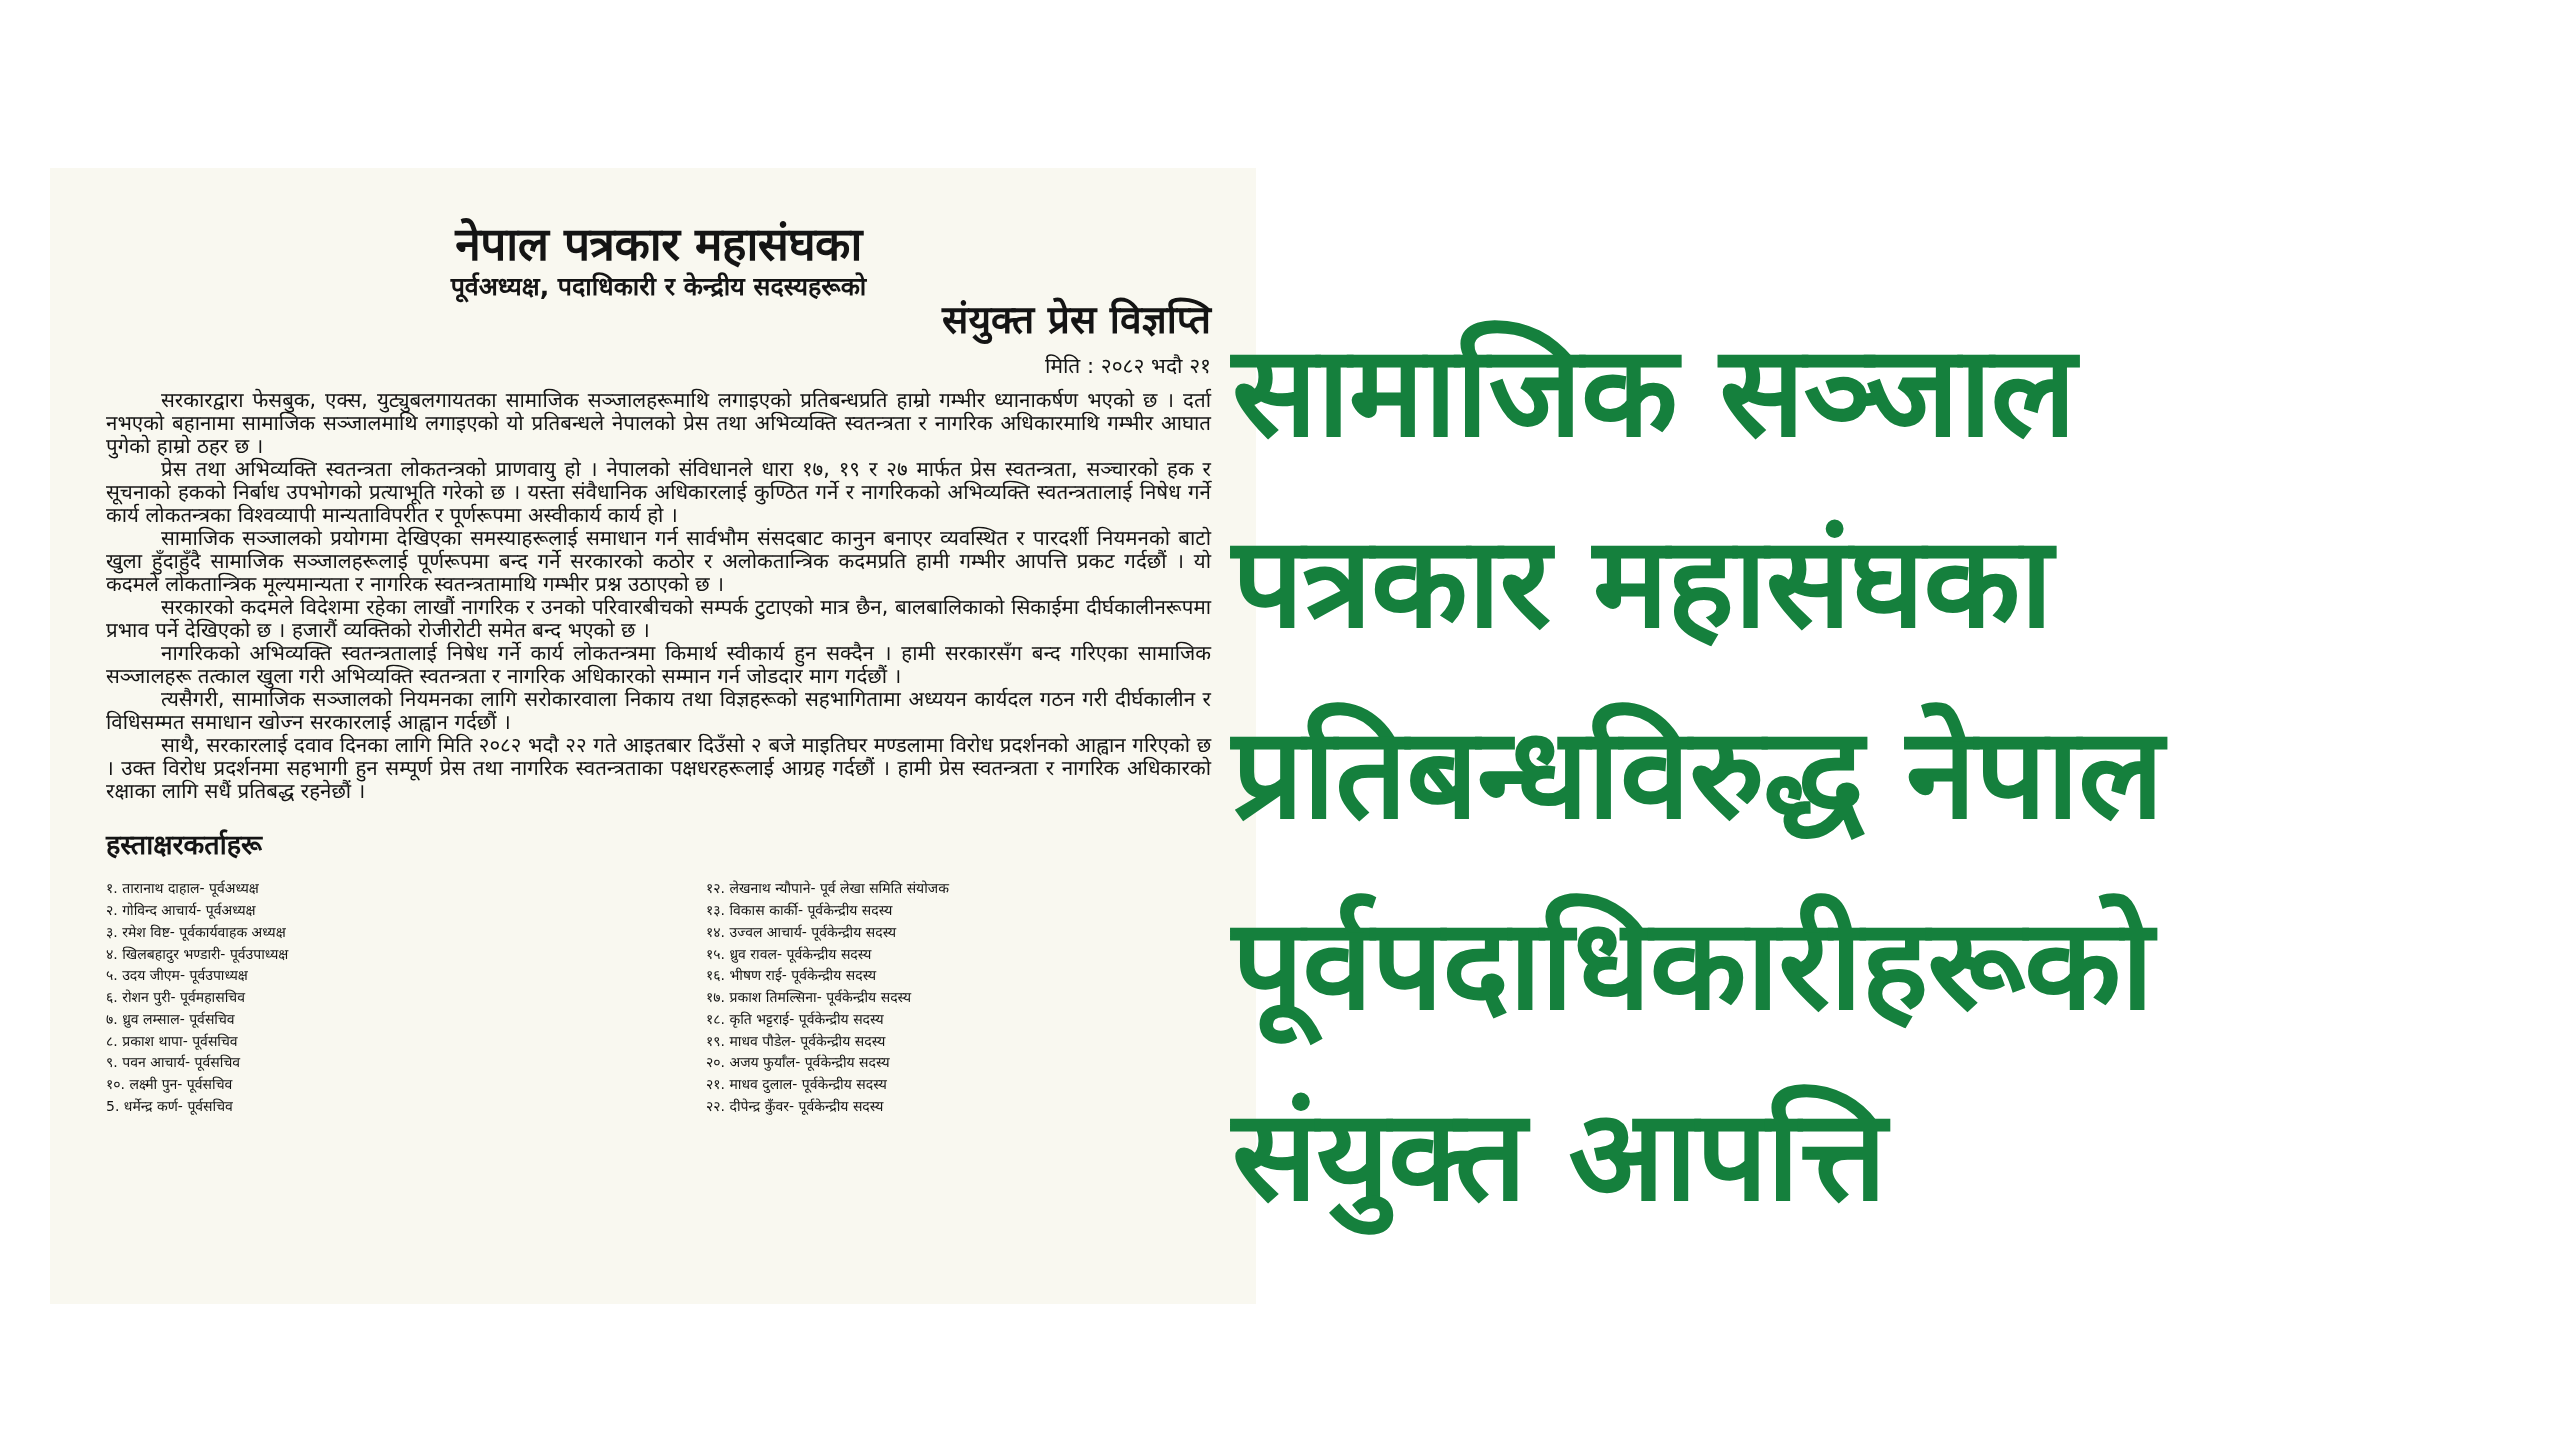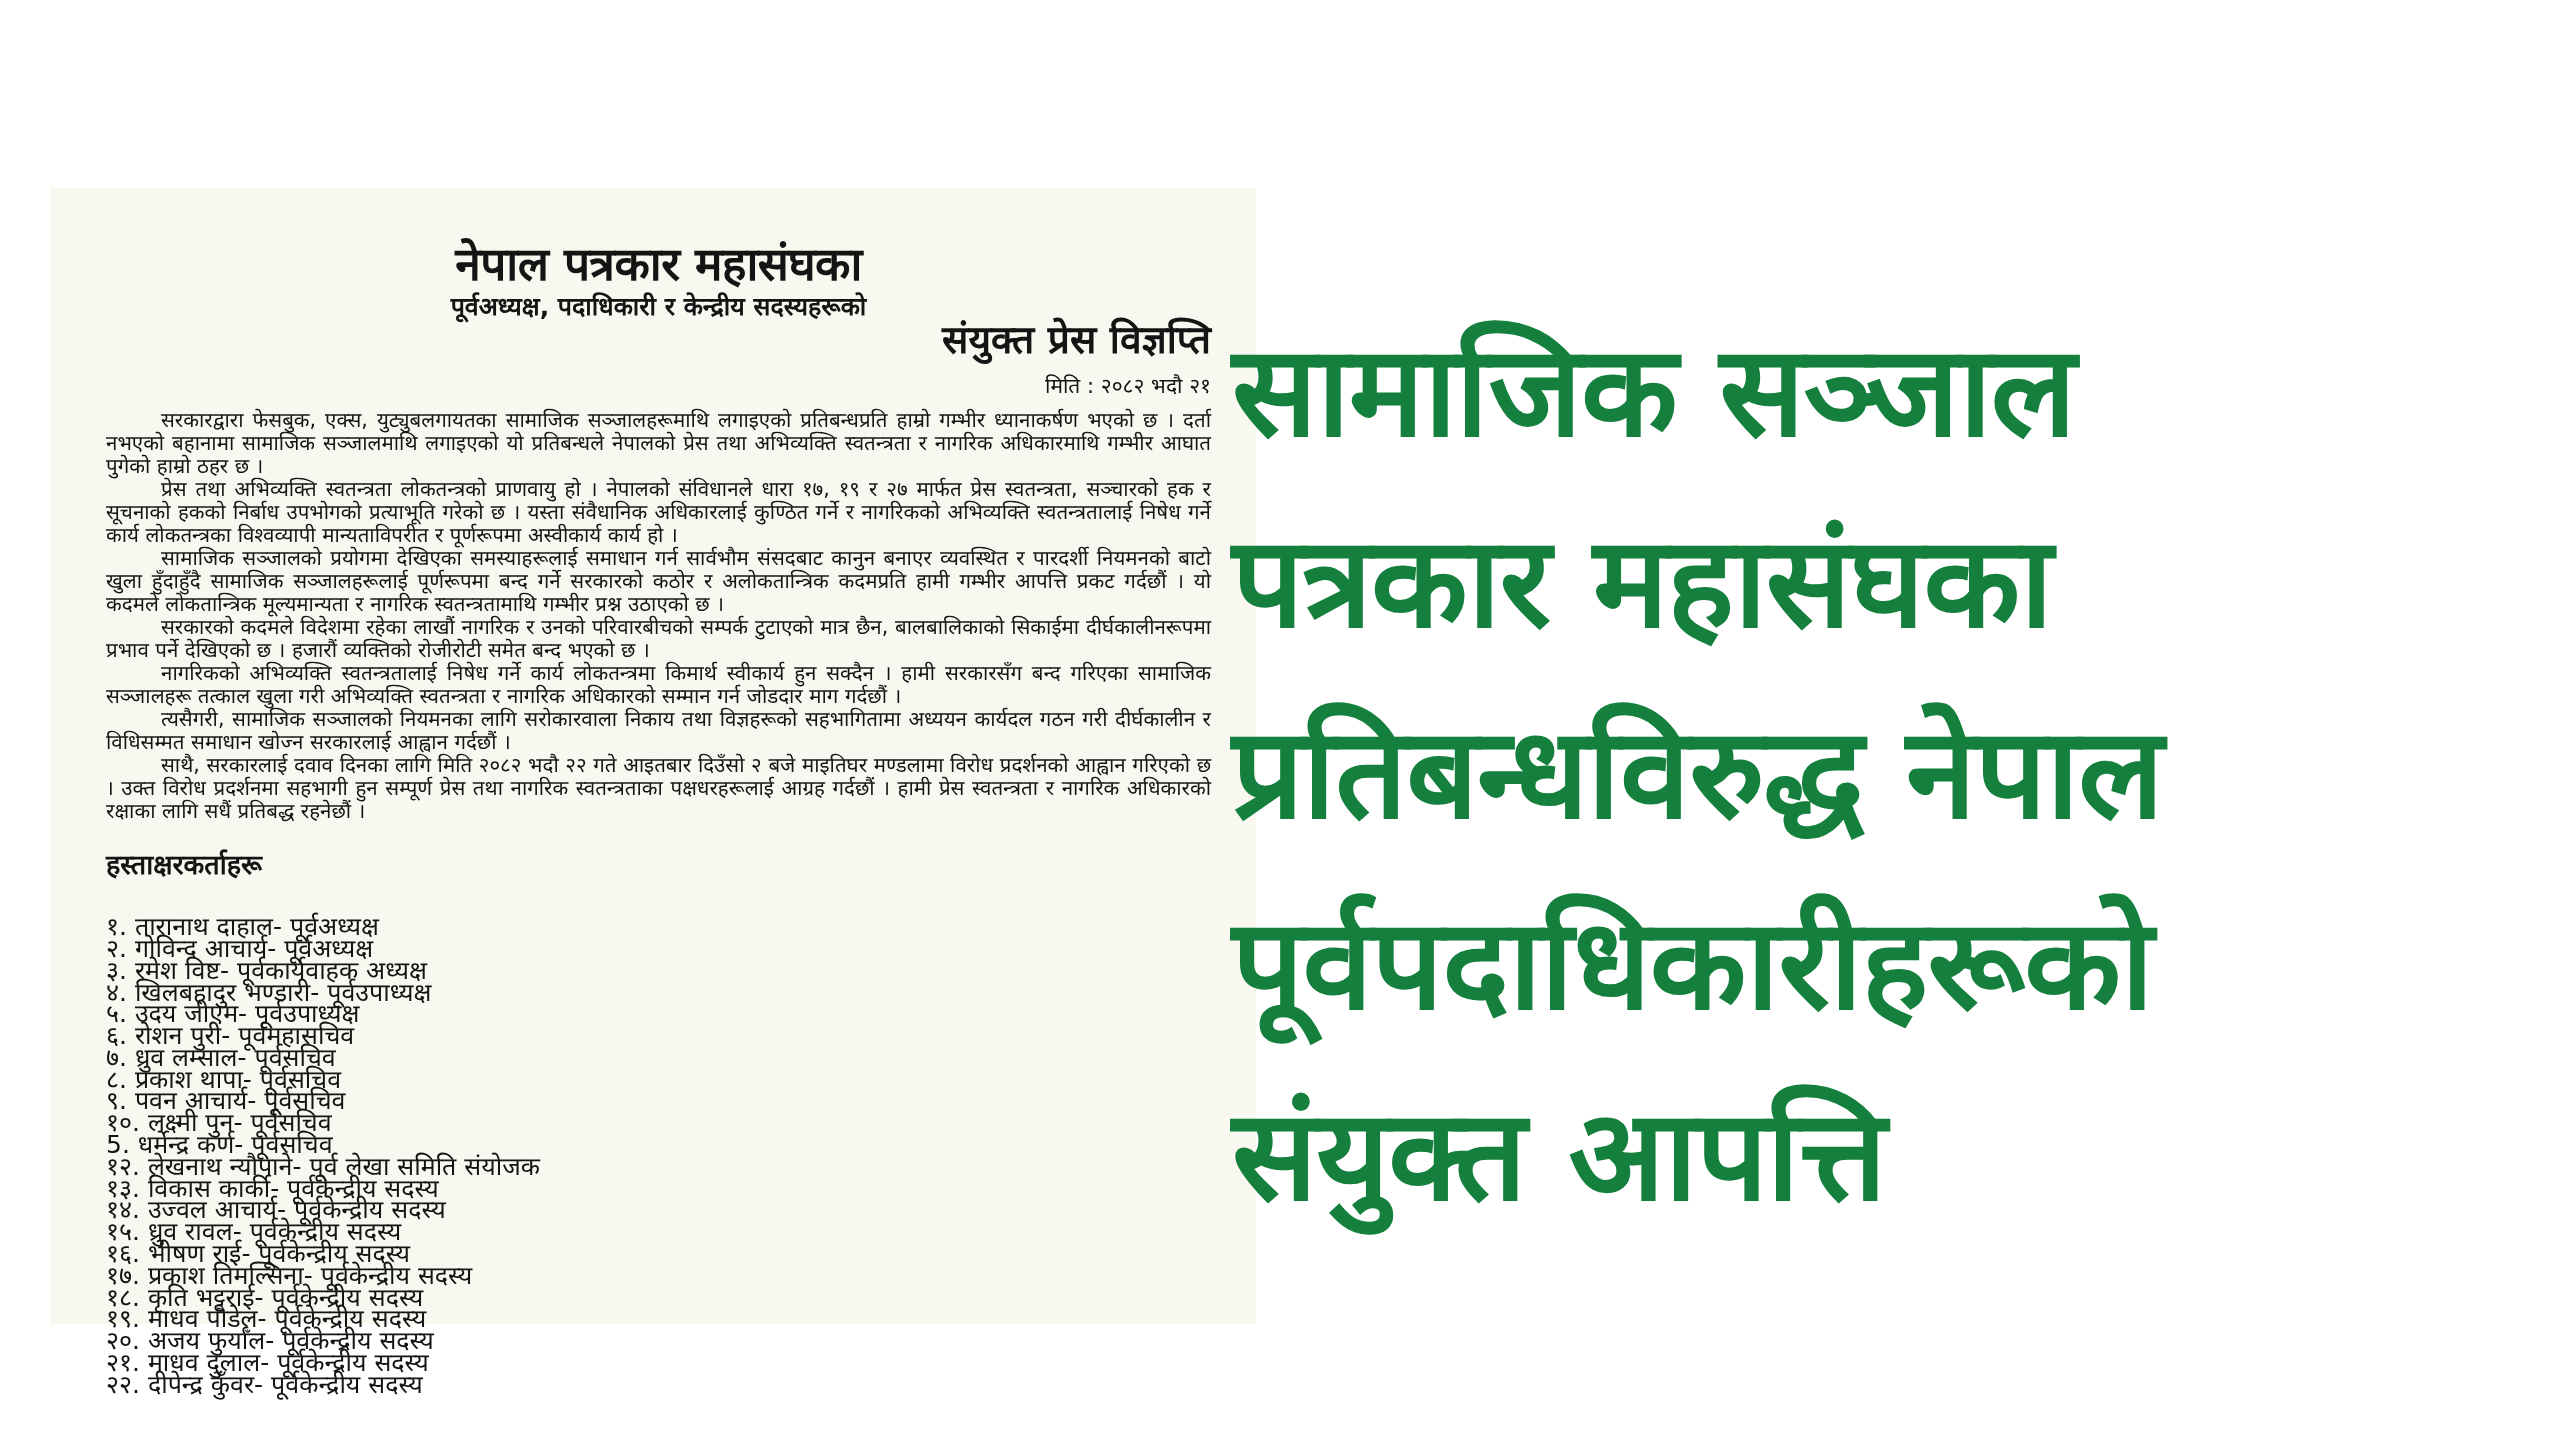--- a/index.html
+++ b/index.html
@@ -14,21 +14,21 @@
   .stage {
     position: relative;
     width: 2560px;
     height: 1440px;
     background: #ffffff;
   }
   
   .paper {
     position: absolute;
     left: 50px;
-    top: 188px;
+    top: 168px;
     width: 1206px;
     height: 1136px;
     background: #f9f8f0;
     color: #141414;
   }
   .paper-inner {
     padding: 52px 45px 0 56px;
   }
   .doc-title1 {
     font-size: 46px;
@@ -66,24 +66,23 @@
     text-indent: 55px;
   }
   .sign-heading {
     margin-top: 22px;
     font-size: 27px;
     font-weight: 700;
     letter-spacing: 0;
   }
   .sign-cols {
     display: flex;
-    margin-top: 34px;
-    font-size: 25px;
+    margin-top: 16px;
+    font-size: 14px;
     line-height: 21.8px;
-    flex-direction: column;
   }
   .sign-col-left {
     flex: none;
     width: 600px;
   }
   .sign-col-right { flex: 1; }
   .sign-item { white-space: nowrap; }
   
   .headline {
     position: absolute;

